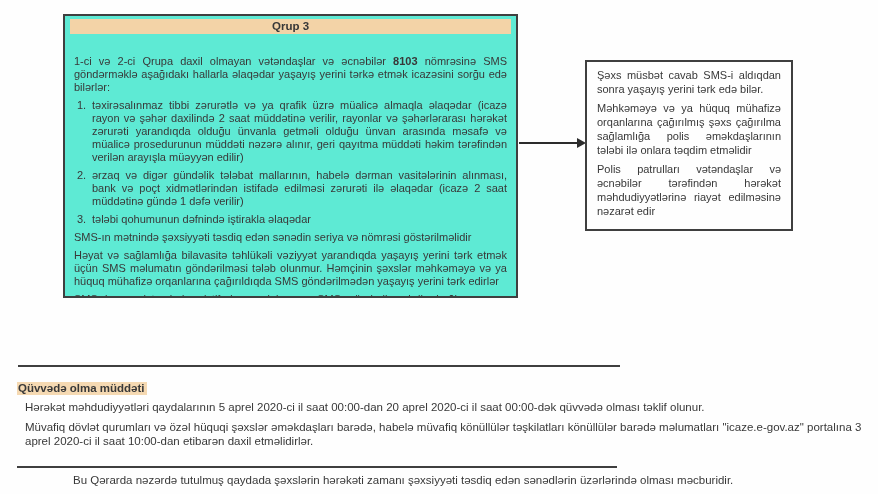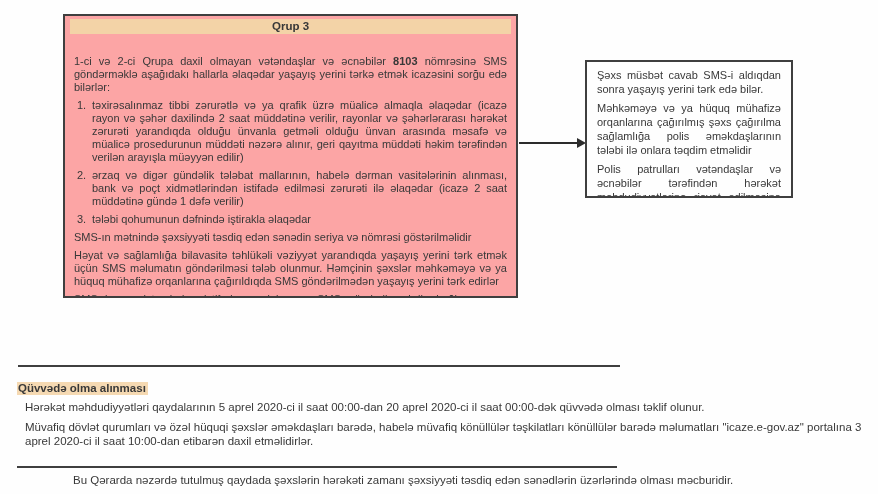--- a/index.html
+++ b/index.html
@@ -19,21 +19,21 @@
 
   
   .group-box {
     position: absolute;
     left: 63px;
     top: 14px;
     width: 455px;
     height: 284px;
     border: 2px solid #3f3f3f;
     box-sizing: border-box;
-    background: #fca5a5;
+    background: #5eead4;
     overflow: hidden;
   }
   .group-box-title {
     margin: 3px 5px 3px 5px;
     background: #f3d3a7;
     text-align: center;
     font-weight: bold;
     font-size: 11.5px;
     line-height: 15px;
     padding: 0;
@@ -60,21 +60,21 @@
     top: 0;
   }
   .b { font-weight: bold; }
 
   
   .side-box {
     position: absolute;
     left: 585px;
     top: 60px;
     width: 208px;
-    height: 138px;
+    height: 171px;
     border: 2px solid #3f3f3f;
     box-sizing: border-box;
     background: #fefefe;
     padding: 6px 10px;
     font-size: 11px;
     line-height: 14px;
     text-align: justify;
     overflow: hidden;
   }
   .side-box p { margin: 0 0 5px 0; }
@@ -166,21 +166,21 @@
 
   <div class="side-box">
     <p>Şəxs müsbət cavab SMS-i aldıqdan sonra yaşayış yerini tərk edə bilər.</p>
     <p>Məhkəməyə və ya hüquq mühafizə orqanlarına çağırılmış şəxs çağırılma sağlamlığa polis əməkdaşlarının tələbi ilə onlara təqdim etməlidir</p>
     <p>Polis patrulları vətəndaşlar və əcnəbilər tərəfindən hərəkət məhdudiyyətlərinə riayət edilməsinə nəzarət edir</p>
   </div>
 
   <div class="rule rule-1"></div>
 
   <div class="section-heading heading-validity">
-    <span class="hl">Qüvvədə olma alınması</span>
+    <span class="hl">Qüvvədə olma müddəti</span>
   </div>
   <div class="body-para para-validity-1">Hərəkət məhdudiyyətləri qaydalarının 5 aprel 2020-ci il saat 00:00-dan 20 aprel 2020-ci il saat 00:00-dək qüvvədə olması təklif olunur.</div>
   <div class="body-para para-validity-2">Müvafiq dövlət qurumları və özəl hüquqi şəxslər əməkdaşları barədə, habelə müvafiq könüllülər təşkilatları könüllülər barədə məlumatları "icaze.e-gov.az" portalına 3 aprel 2020-ci il saat 10:00-dan etibarən daxil etməlidirlər.</div>
 
   <div class="rule rule-2"></div>
   <div class="body-para para-responsibility-1">Bu Qərarda nəzərdə tutulmuş qaydada şəxslərin hərəkəti zamanı şəxsiyyəti təsdiq edən sənədlərin üzərlərində olması məcburidir.</div>
 
 </div>
 
 </body></html>

